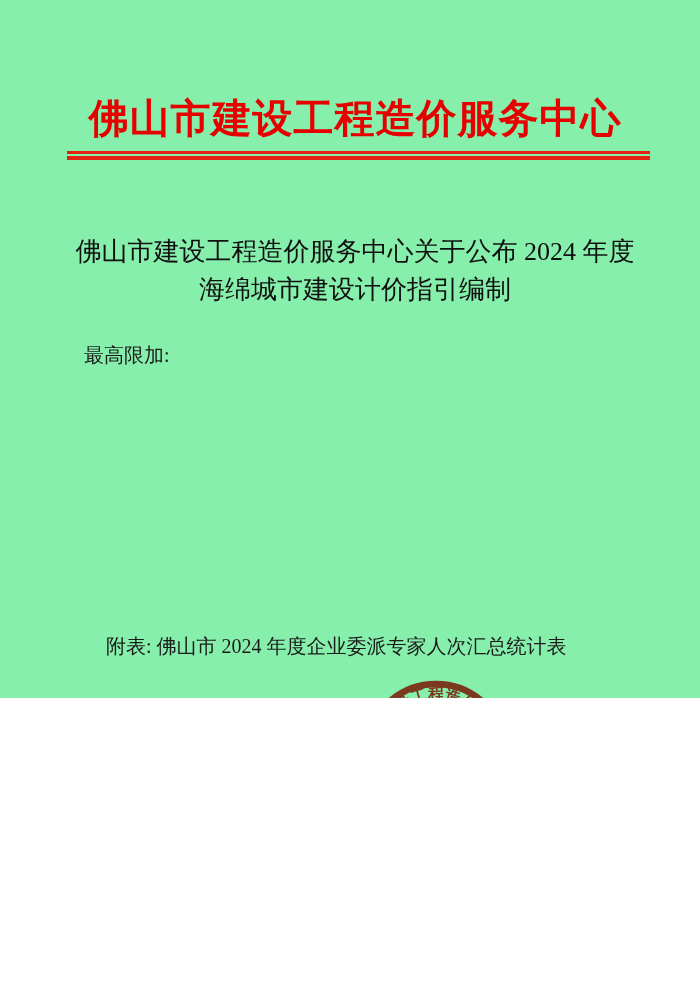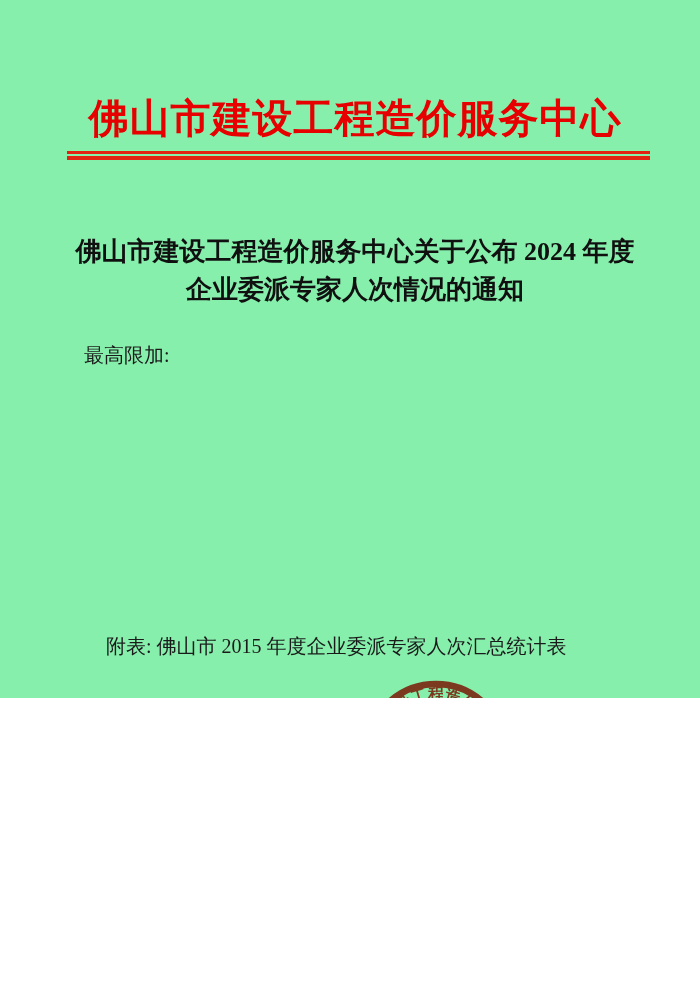--- a/index.html
+++ b/index.html
@@ -28,21 +28,21 @@
   .double-rule .thick{height:4px;background:#e32113;}
   .rule-header{top:151px;}
   .rule-footer{top:918px;left:73px;}
   .rule-footer .thin{height:2px;}
   .rule-footer .gap{height:3px;}
   .rule-footer .thick{height:5px;}
   
   .doc-title{
     position:absolute;top:233px;left:40px;right:40px;
     text-align:center;
-    font-size:26px;font-weight:bold;
+    font-size:26px;font-weight:normal;
     line-height:38px;
     color:#101010;
   }
   
   .salutation{
     position:absolute;top:340px;left:84px;
     font-size:20px;line-height:30px;
   }
   .body-paragraph{
     position:absolute;top:368px;left:66px;width:568px;
@@ -86,27 +86,27 @@
   <div class="letterhead-title">佛山市建设工程造价服务中心</div>
 
   <div class="double-rule rule-header">
     <div class="thin"></div>
     <div class="gap"></div>
     <div class="thick"></div>
   </div>
 
   <div class="doc-title">
     <div>佛山市建设工程造价服务中心关于公布 2024 年度</div>
-    <div>企业委派专家人次情况的通知</div>
+    <div>海绵城市建设计价指引编制</div>
   </div>
 
   <div class="salutation">最高限加:</div>
 
 
-  <div class="attachment">附表: 佛山市 2015 年度企业委派专家人次汇总统计表</div>
+  <div class="attachment">附表: 佛山市 2024 年度企业委派专家人次汇总统计表</div>
 
   <div class="sig-org">佛山市建设工程造价服务中心</div>
 
   <div class="sig-date">2025年 2 月 26 日</div>
 
   <svg class="seal" viewBox="0 0 150 150">
     <circle cx="75" cy="75" r="69" fill="none" stroke="#e8230f" stroke-width="6.5"></circle>
     <polygon points="75,38 80.84,55.97 99.73,55.97 84.45,67.07 90.28,85.03 75,73.93 59.72,85.03 65.55,67.07 50.27,55.97 69.16,55.97" fill="#e8230f"></polygon>
     <defs>
       <path id="seal-arc-top" d="M 24.3,93.5 A 54,54 0 1 1 125.7,93.5" fill="none"></path>

